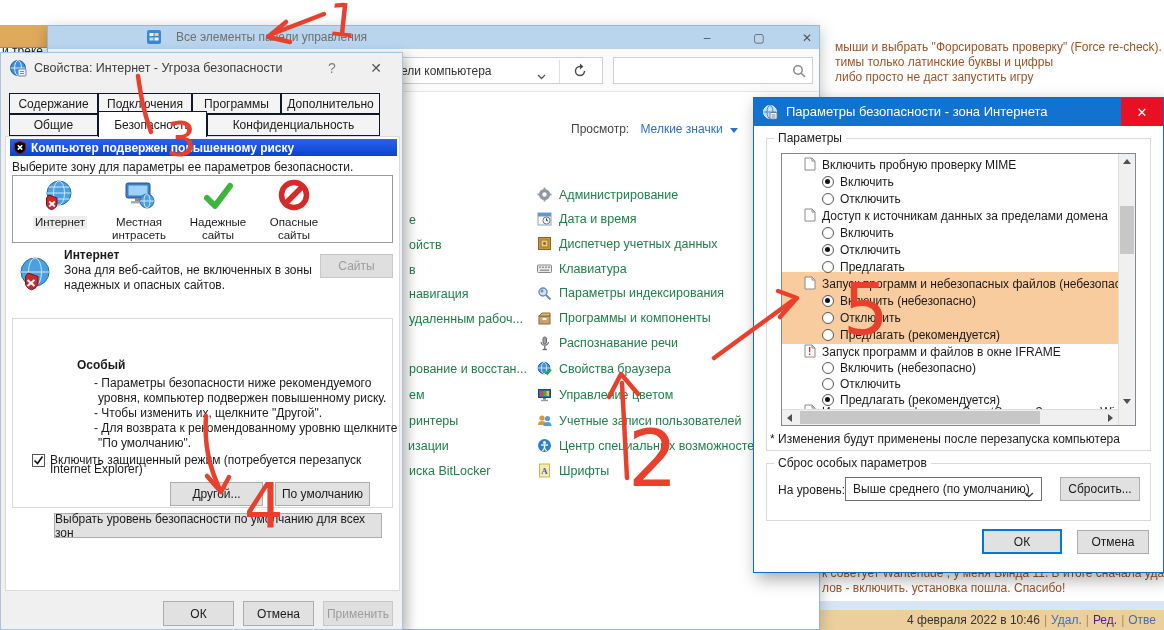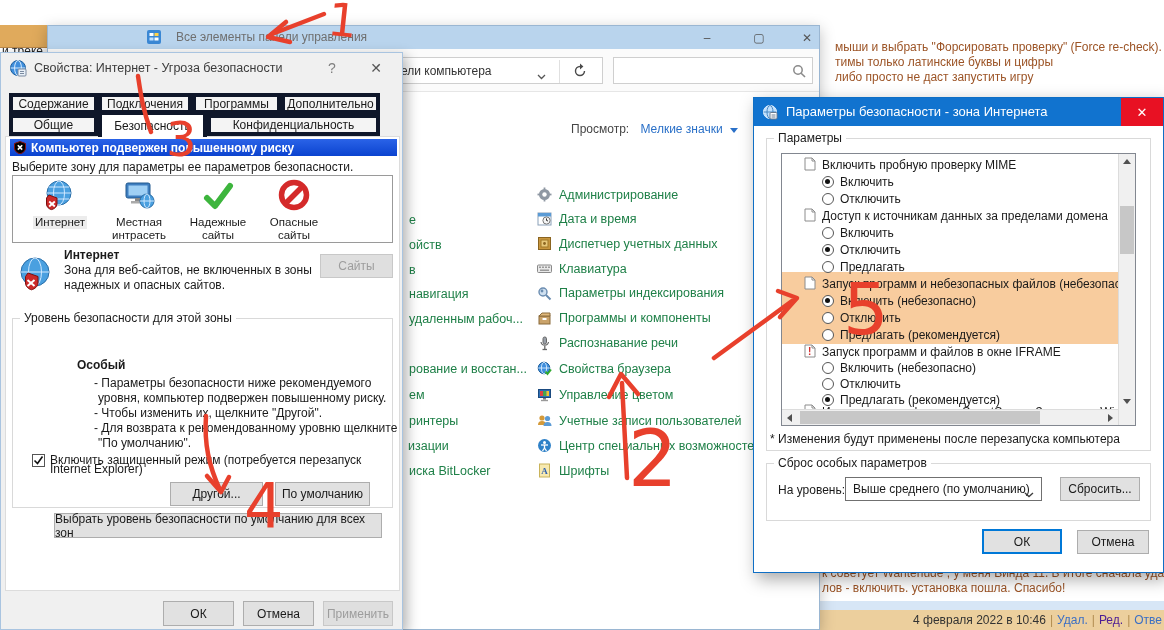--- a/index.html
+++ b/index.html
@@ -19,21 +19,21 @@
   .titlebtn{position:absolute;width:22px;height:20px;display:flex;align-items:center;justify-content:center;color:#555;}
   
   #cpwin{position:absolute;left:47px;top:25px;width:773px;height:605px;background:#fff;
     border:1px solid #9ab6d2;box-shadow:0 4px 14px rgba(0,0,0,.25);box-sizing:border-box;}
   #cptitle{position:absolute;left:0;top:0;width:100%;height:23px;background:#b9d4ed;}
   #cptoolbar{position:absolute;left:0;top:23px;width:100%;height:42px;background:#fbfbfb;border-bottom:1px solid #e6e6e6;}
   .inbox{position:absolute;background:#fff;border:1px solid #cfcfcf;box-sizing:border-box;}
   
   #propdlg{position:absolute;left:0;top:52px;width:403px;height:578px;background:#f0f0f0;
     border:1px solid #a9c4e0;box-shadow:4px 4px 12px rgba(0,0,0,.3);box-sizing:border-box;}
-  .tab{position:absolute;background:#f4f4f4;border:4px solid #0f172a;display:flex;align-items:center;justify-content:center;box-sizing:border-box;font-size:12px;}
+  .tab{position:absolute;background:#f4f4f4;border:1px solid #0f172a;display:flex;align-items:center;justify-content:center;box-sizing:border-box;font-size:12px;}
   .tab.active{background:#fff;z-index:3;border-bottom:none;}
   #tabpage{position:absolute;left:4px;top:83px;width:395px;height:455px;background:#fff;border:1px solid #dcdcdc;box-sizing:border-box;z-index:2;}
   #banner{position:absolute;left:4px;top:2px;width:387px;height:17px;background:linear-gradient(180deg,#2a63e8,#0b43cf);
     color:#fff;font-weight:bold;display:flex;align-items:center;box-sizing:border-box;padding-left:4px;}
   .ztile{position:absolute;width:76px;text-align:center;font-size:11.5px;line-height:13px;}
   
   #secdlg{position:absolute;left:753px;top:97px;width:411px;height:476px;background:#fff;
     border:1px solid #0f6fc5;box-shadow:4px 6px 16px rgba(0,0,0,.35);box-sizing:border-box;}
   #sectitle{position:absolute;left:0;top:0;width:100%;height:28px;background:#1173cf;color:#fff;}
   #listbox{position:absolute;left:27px;top:55px;width:355px;height:273px;border:1px solid #828790;background:#fff;box-sizing:border-box;}
@@ -58,21 +58,21 @@
   <div class="abs" style="left:2px;top:44px;font-weight:normal;color:#222;white-space:nowrap;">и треке</div>
 
   <div class="forumtxt" style="left:835px;top:40px;">мыши и выбрать "Форсировать проверку" (Force re-check).</div>
   <div class="forumtxt" style="left:835px;top:55px;">тимы только латинские буквы и цифры</div>
   <div class="forumtxt" style="left:835px;top:70px;">либо просто не даст запустить игру</div>
 
   <div class="forumtxt" style="left:822px;top:566px;">к советует Wanterlude , у меня Винда 11. В итоге сначала удалил раздачу</div>
   <div class="forumtxt" style="left:822px;top:581px;">лов - включить. установка пошла. Спасибо!</div>
 
   <div class="abs" style="left:818px;top:601px;width:346px;height:9px;background:#d7e6f6;"></div>
-  <div class="abs" style="left:818px;top:610px;width:346px;height:20px;background:#eccf9d;display:flex;align-items:center;justify-content:flex-end;padding-right:2px;box-sizing:border-box;white-space:nowrap;overflow:hidden;">
+  <div class="abs" style="left:818px;top:610px;width:346px;height:20px;background:#eccf9d;display:flex;align-items:center;justify-content:flex-end;padding-right:8px;box-sizing:border-box;white-space:nowrap;overflow:hidden;">
     <span style="color:#333;">4 февраля 2022 в 10:46</span>
     <span style="color:#b08c4f;margin:0 4px;">|</span>
     <span style="color:#3b6fc4;">Удал.</span>
     <span style="color:#b08c4f;margin:0 4px;">|</span>
     <span style="color:#4c1d95;">Ред.</span>
     <span style="color:#b08c4f;margin:0 4px;">|</span>
     <span style="color:#3b6fc4;">Отве</span>
   </div>
 
   <div id="cpwin">
@@ -325,21 +325,20 @@
             <line x1="11.5" y1="25" x2="18.5" y2="31" stroke="#fff" stroke-width="2"></line>
             <line x1="18.5" y1="25" x2="11.5" y2="31" stroke="#fff" stroke-width="2"></line>
           </svg>
       </span>
       <div class="abs" style="left:58px;top:111px;font-weight:bold;">Интернет</div>
       <div class="abs" style="left:58px;top:126px;white-space:nowrap;">Зона для веб-сайтов, не включенных в зоны</div>
       <div class="abs" style="left:58px;top:141px;white-space:nowrap;">надежных и опасных сайтов.</div>
       <div class="btn dis" style="left:314px;top:117px;width:73px;height:24px;">Сайты</div>
 
       <div class="grp" style="left:6px;top:181px;width:381px;height:190px;"></div>
-      <div class="grplab" style="left:14px;top:174px;">Уровень безопасности для этой зоны</div>
       <div class="abs" style="left:71px;top:221px;font-weight:bold;">Особый</div>
       <div class="abs" style="left:88px;top:239px;white-space:nowrap;">- Параметры безопасности ниже рекомендуемого</div>
       <div class="abs" style="left:92px;top:254px;white-space:nowrap;">уровня, компьютер подвержен повышенному риску.</div>
       <div class="abs" style="left:88px;top:269px;white-space:nowrap;">- Чтобы изменить их, щелкните "Другой".</div>
       <div class="abs" style="left:88px;top:284px;white-space:nowrap;">- Для возврата к рекомендованному уровню щелкните</div>
       <div class="abs" style="left:92px;top:299px;white-space:nowrap;">"По умолчанию".</div>
       <span class="cb" style="left:26px;top:317px;">
         <svg width="11" height="11" style="position:absolute;left:0;top:0;">
             <polyline points="1.5,5.5 4.5,8.5 9.5,1.5" fill="none" stroke="#111" stroke-width="1.6"></polyline>
           </svg>

